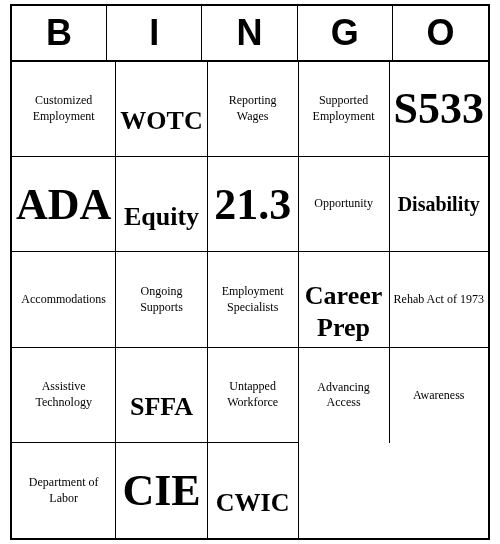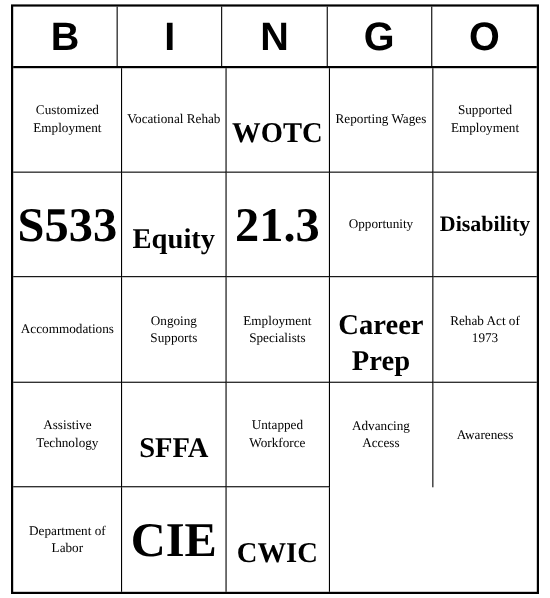--- a/index.html
+++ b/index.html
@@ -99,33 +99,33 @@
       <div class="bingo-header-cell">I</div>
       <div class="bingo-header-cell">N</div>
       <div class="bingo-header-cell">G</div>
       <div class="bingo-header-cell">O</div>
     </div>
   <div class="bingo-grid">
   <div class="bingo-cell">
         <span class="cell-text">Customized Employment</span>
       </div>
       <div class="bingo-cell">
-        <span class="cell-text">Vocational Rehab</span>
-      </div>
-      <div class="bingo-cell">
         <span class="cell-text-large">WOTC</span>
       </div>
       <div class="bingo-cell">
         <span class="cell-text">Reporting Wages</span>
       </div>
       <div class="bingo-cell">
         <span class="cell-text">Supported Employment</span>
       </div>
       <div class="bingo-cell">
         <span class="cell-text-xl">S533</span>
+      </div>
+      <div class="bingo-cell">
+        <span class="cell-text-xl">ADA</span>
       </div>
       <div class="bingo-cell">
         <span class="cell-text-large">Equity</span>
       </div>
       <div class="bingo-cell">
         <span class="cell-text-xl">21.3</span>
       </div>
       <div class="bingo-cell">
         <span class="cell-text">Opportunity</span>
       </div>

